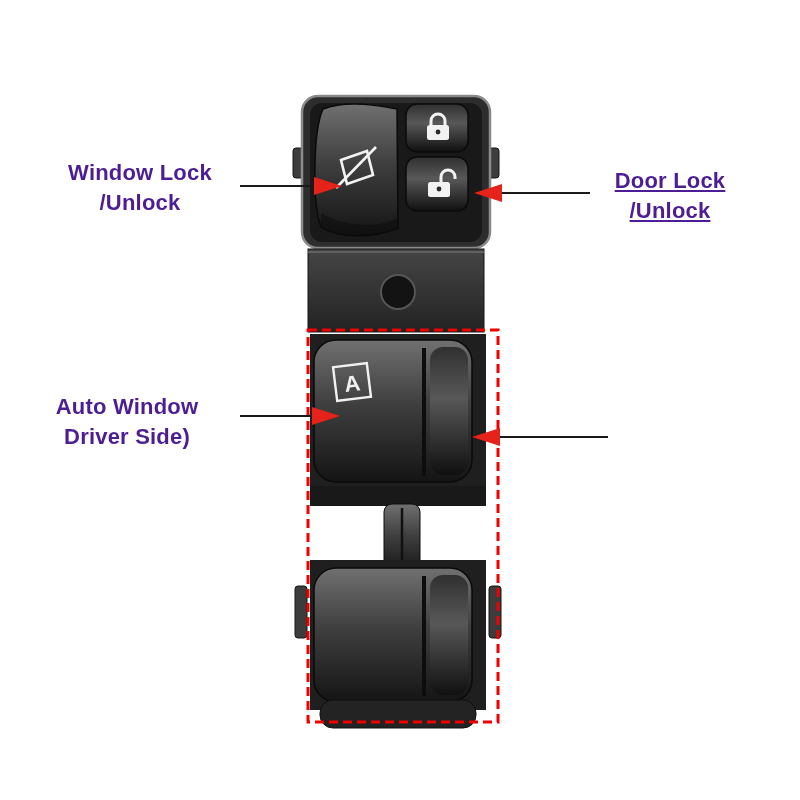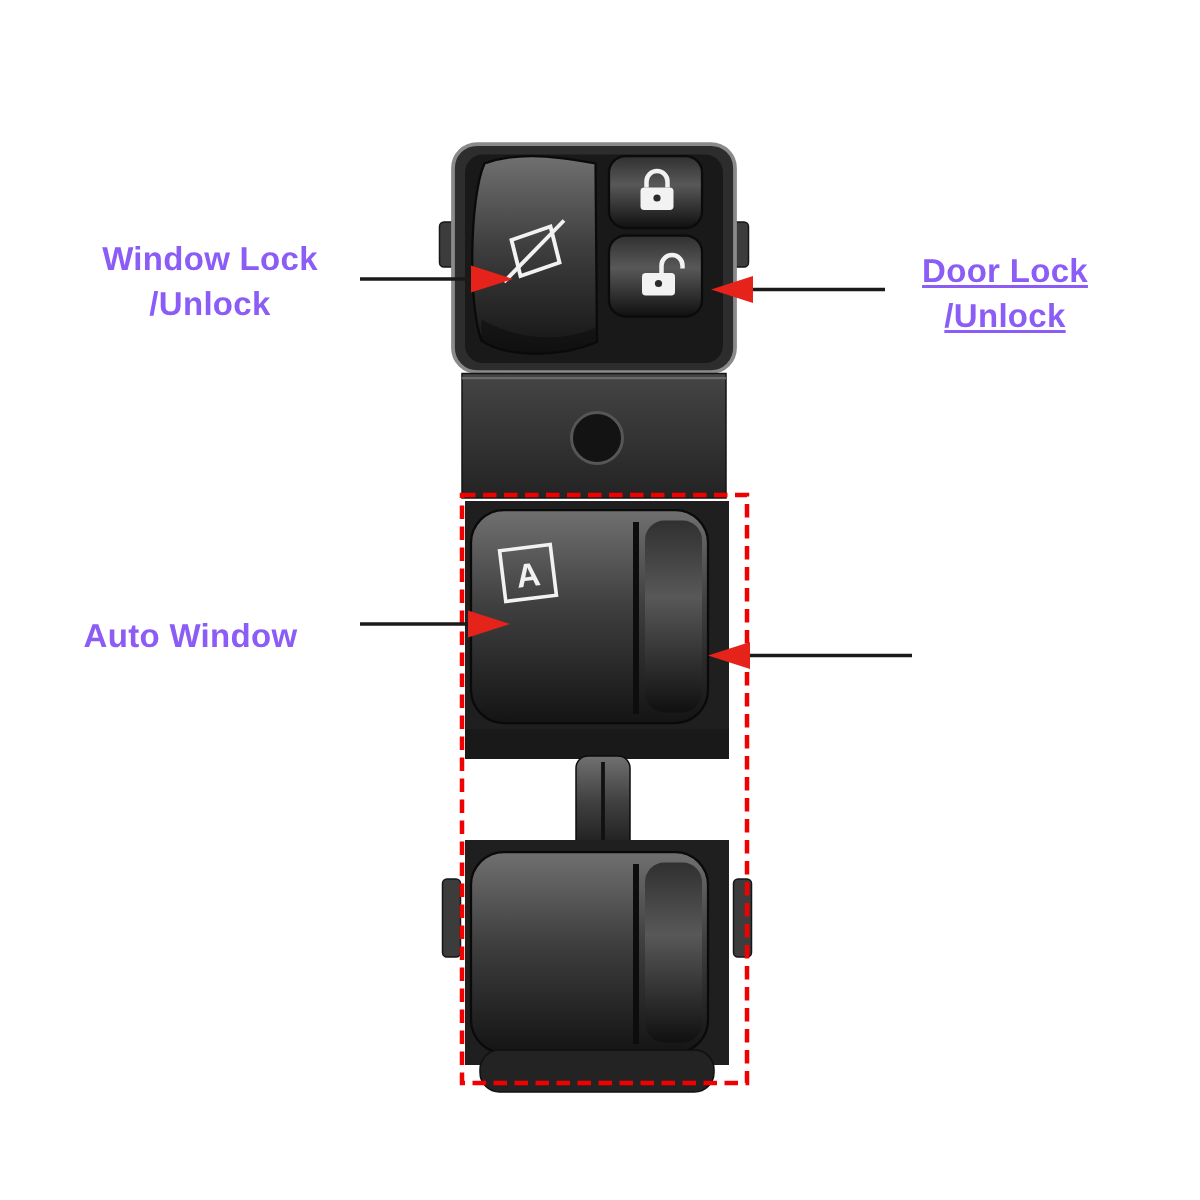--- a/index.html
+++ b/index.html
@@ -3,25 +3,25 @@
 <meta charset="utf-8">
 <style>
   html,body{margin:0;padding:0;background:#ffffff;}
   .stage{
     position:relative;width:800px;height:800px;background:#ffffff;overflow:hidden;
     font-family:"Liberation Sans",sans-serif;
   }
   .stage svg{position:absolute;left:0;top:0;}
   .label{
     position:absolute;text-align:center;font-weight:bold;
-    font-size:22px;line-height:30px;color:#8b5cf6;letter-spacing:.2px;
+    font-size:22px;line-height:30px;color:#4c1d95;letter-spacing:.2px;
   }
   #lbl-window-lock{left:40px;top:158px;width:200px;}
   #lbl-door-lock{left:588px;top:166px;width:164px;text-decoration:underline;}
-  #lbl-auto-window{left:14px;top:392px;width:226px;margin-top:17px;}
+  #lbl-auto-window{left:14px;top:392px;width:226px;}
   #lbl-window-control{left:612px;top:423px;width:182px;}
 </style>
 </head>
 <body>
 
 <div class="stage">
 
   <svg width="800" height="800" viewBox="0 0 800 800">
     <defs>
       <linearGradient id="gBtn" x1="0" y1="0" x2="0" y2="1">
@@ -123,16 +123,17 @@
     <div>/Unlock</div>
   </div>
 
   <div class="label" id="lbl-door-lock">
     <div>Door Lock</div>
     <div>/Unlock</div>
   </div>
 
   <div class="label" id="lbl-auto-window">
     <div>Auto Window</div>
+    <div>Driver Side)</div>
   </div>
 
 
 </div>
 
 </body></html>

